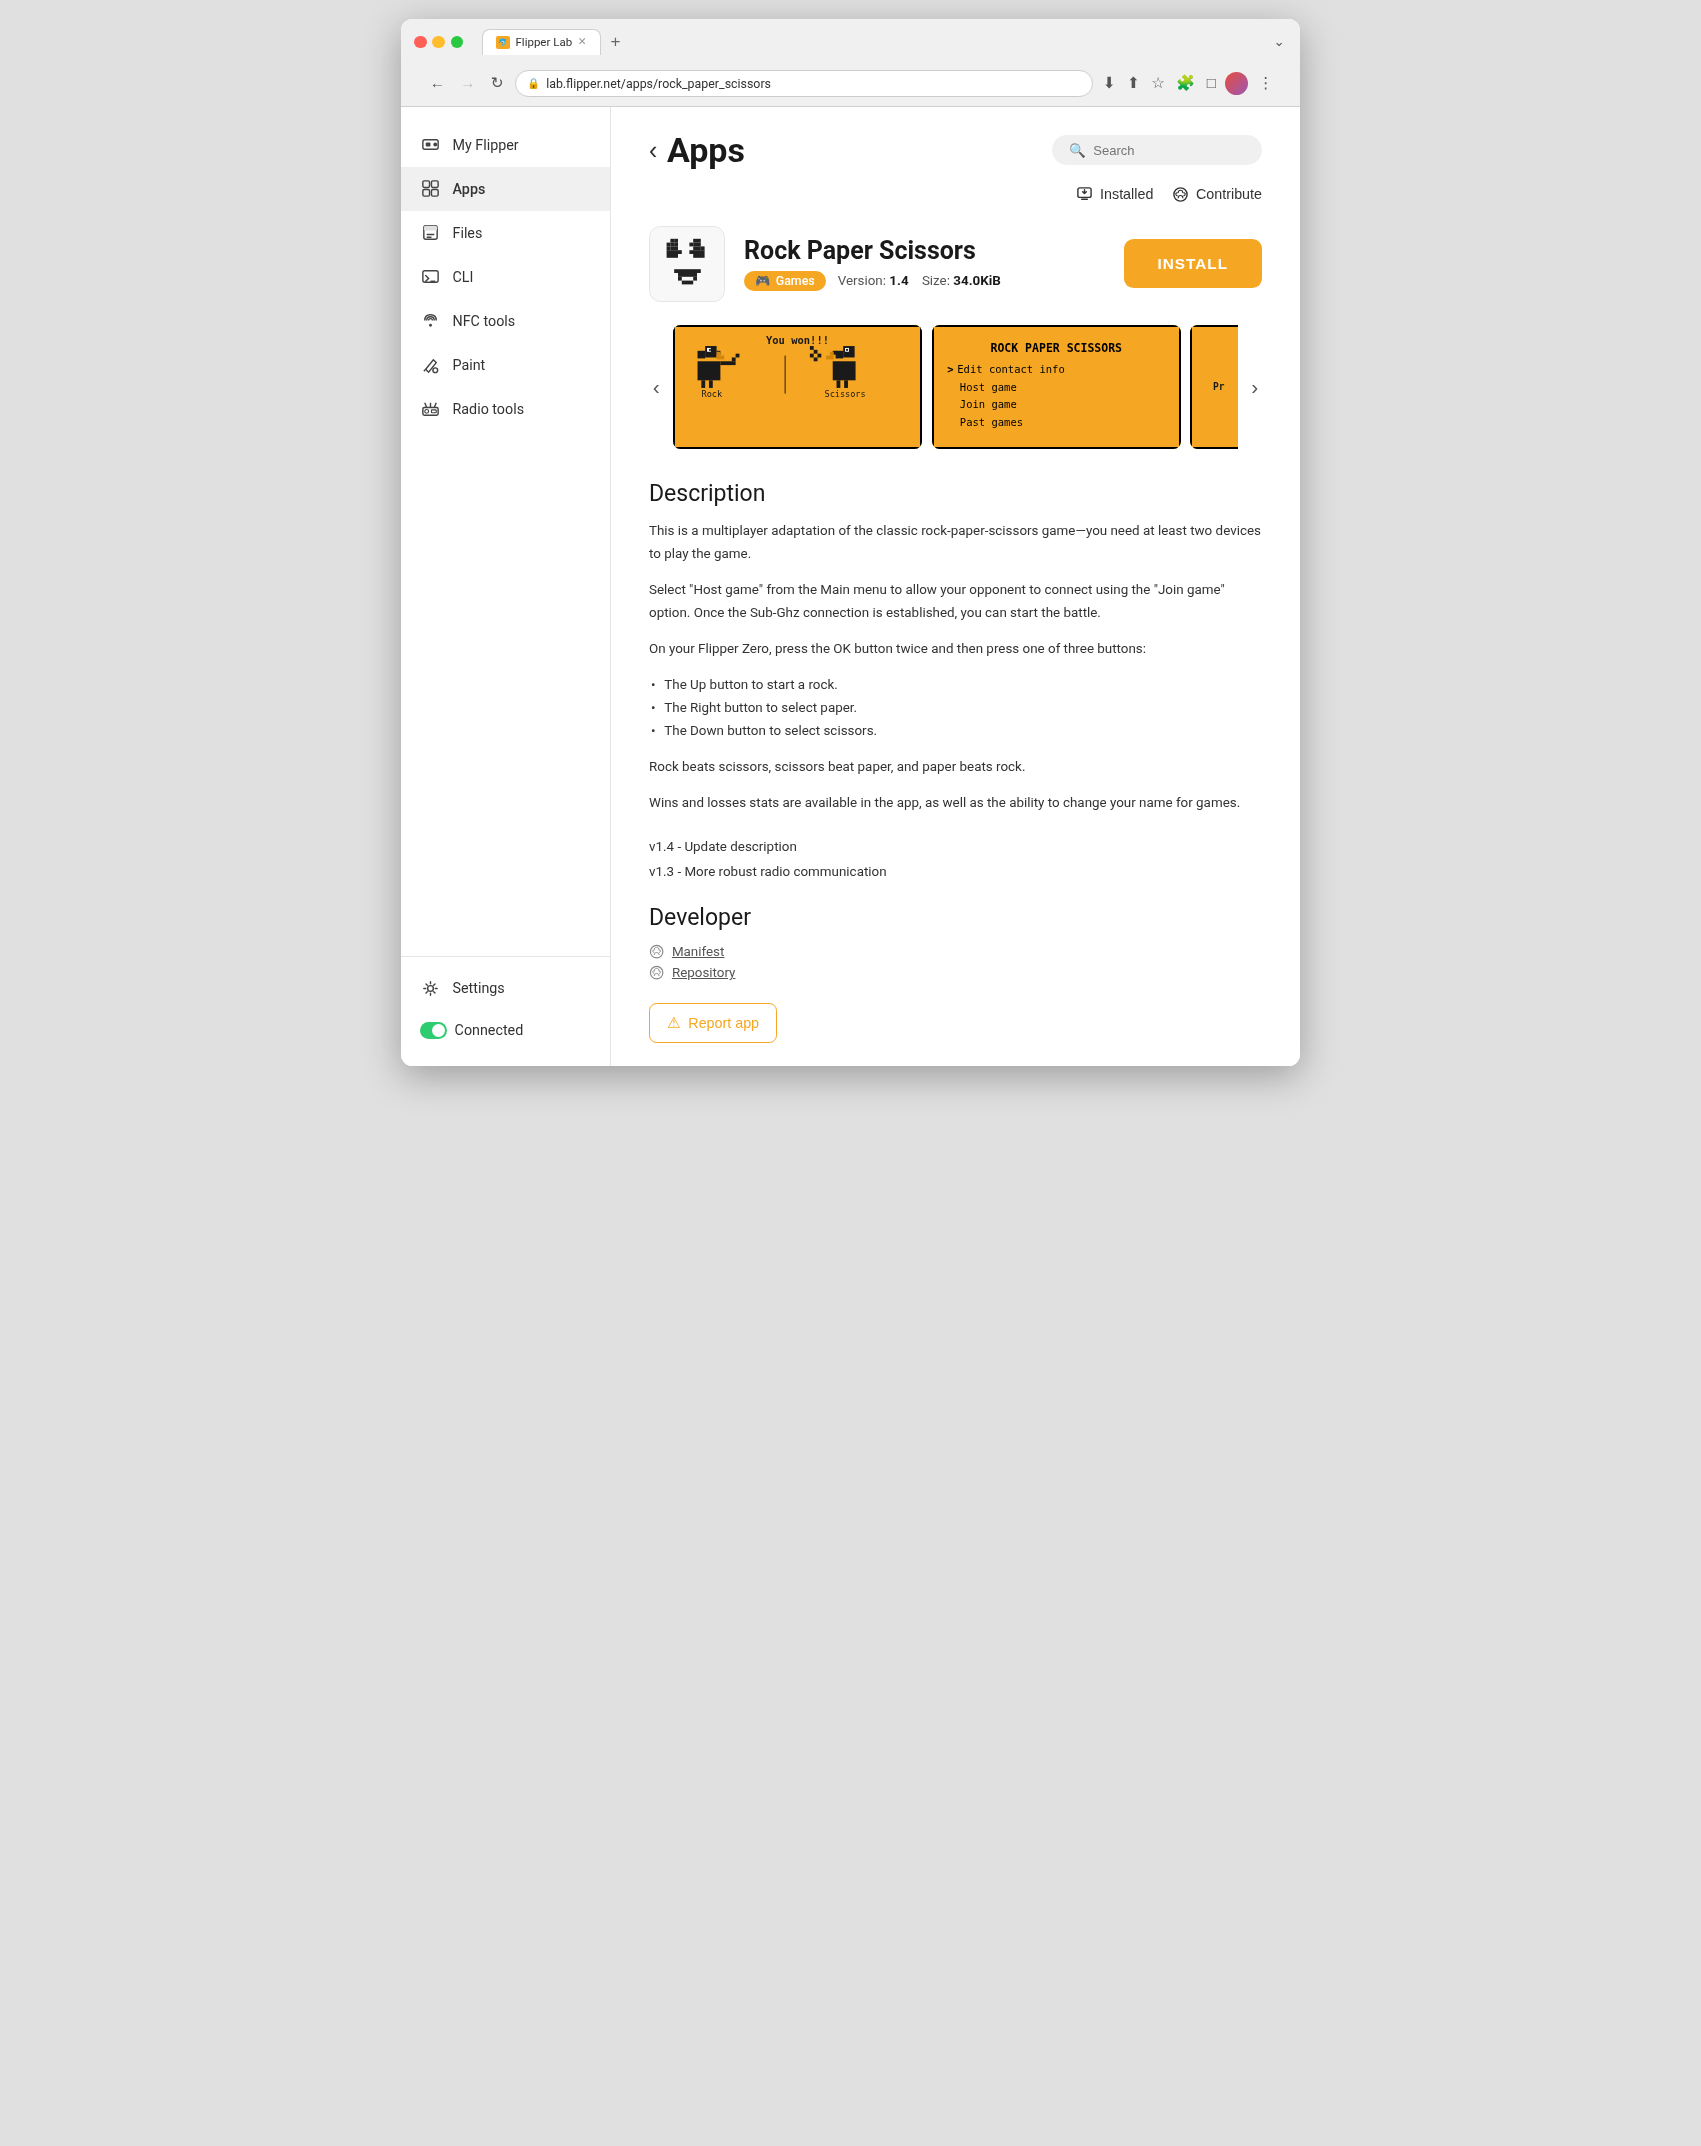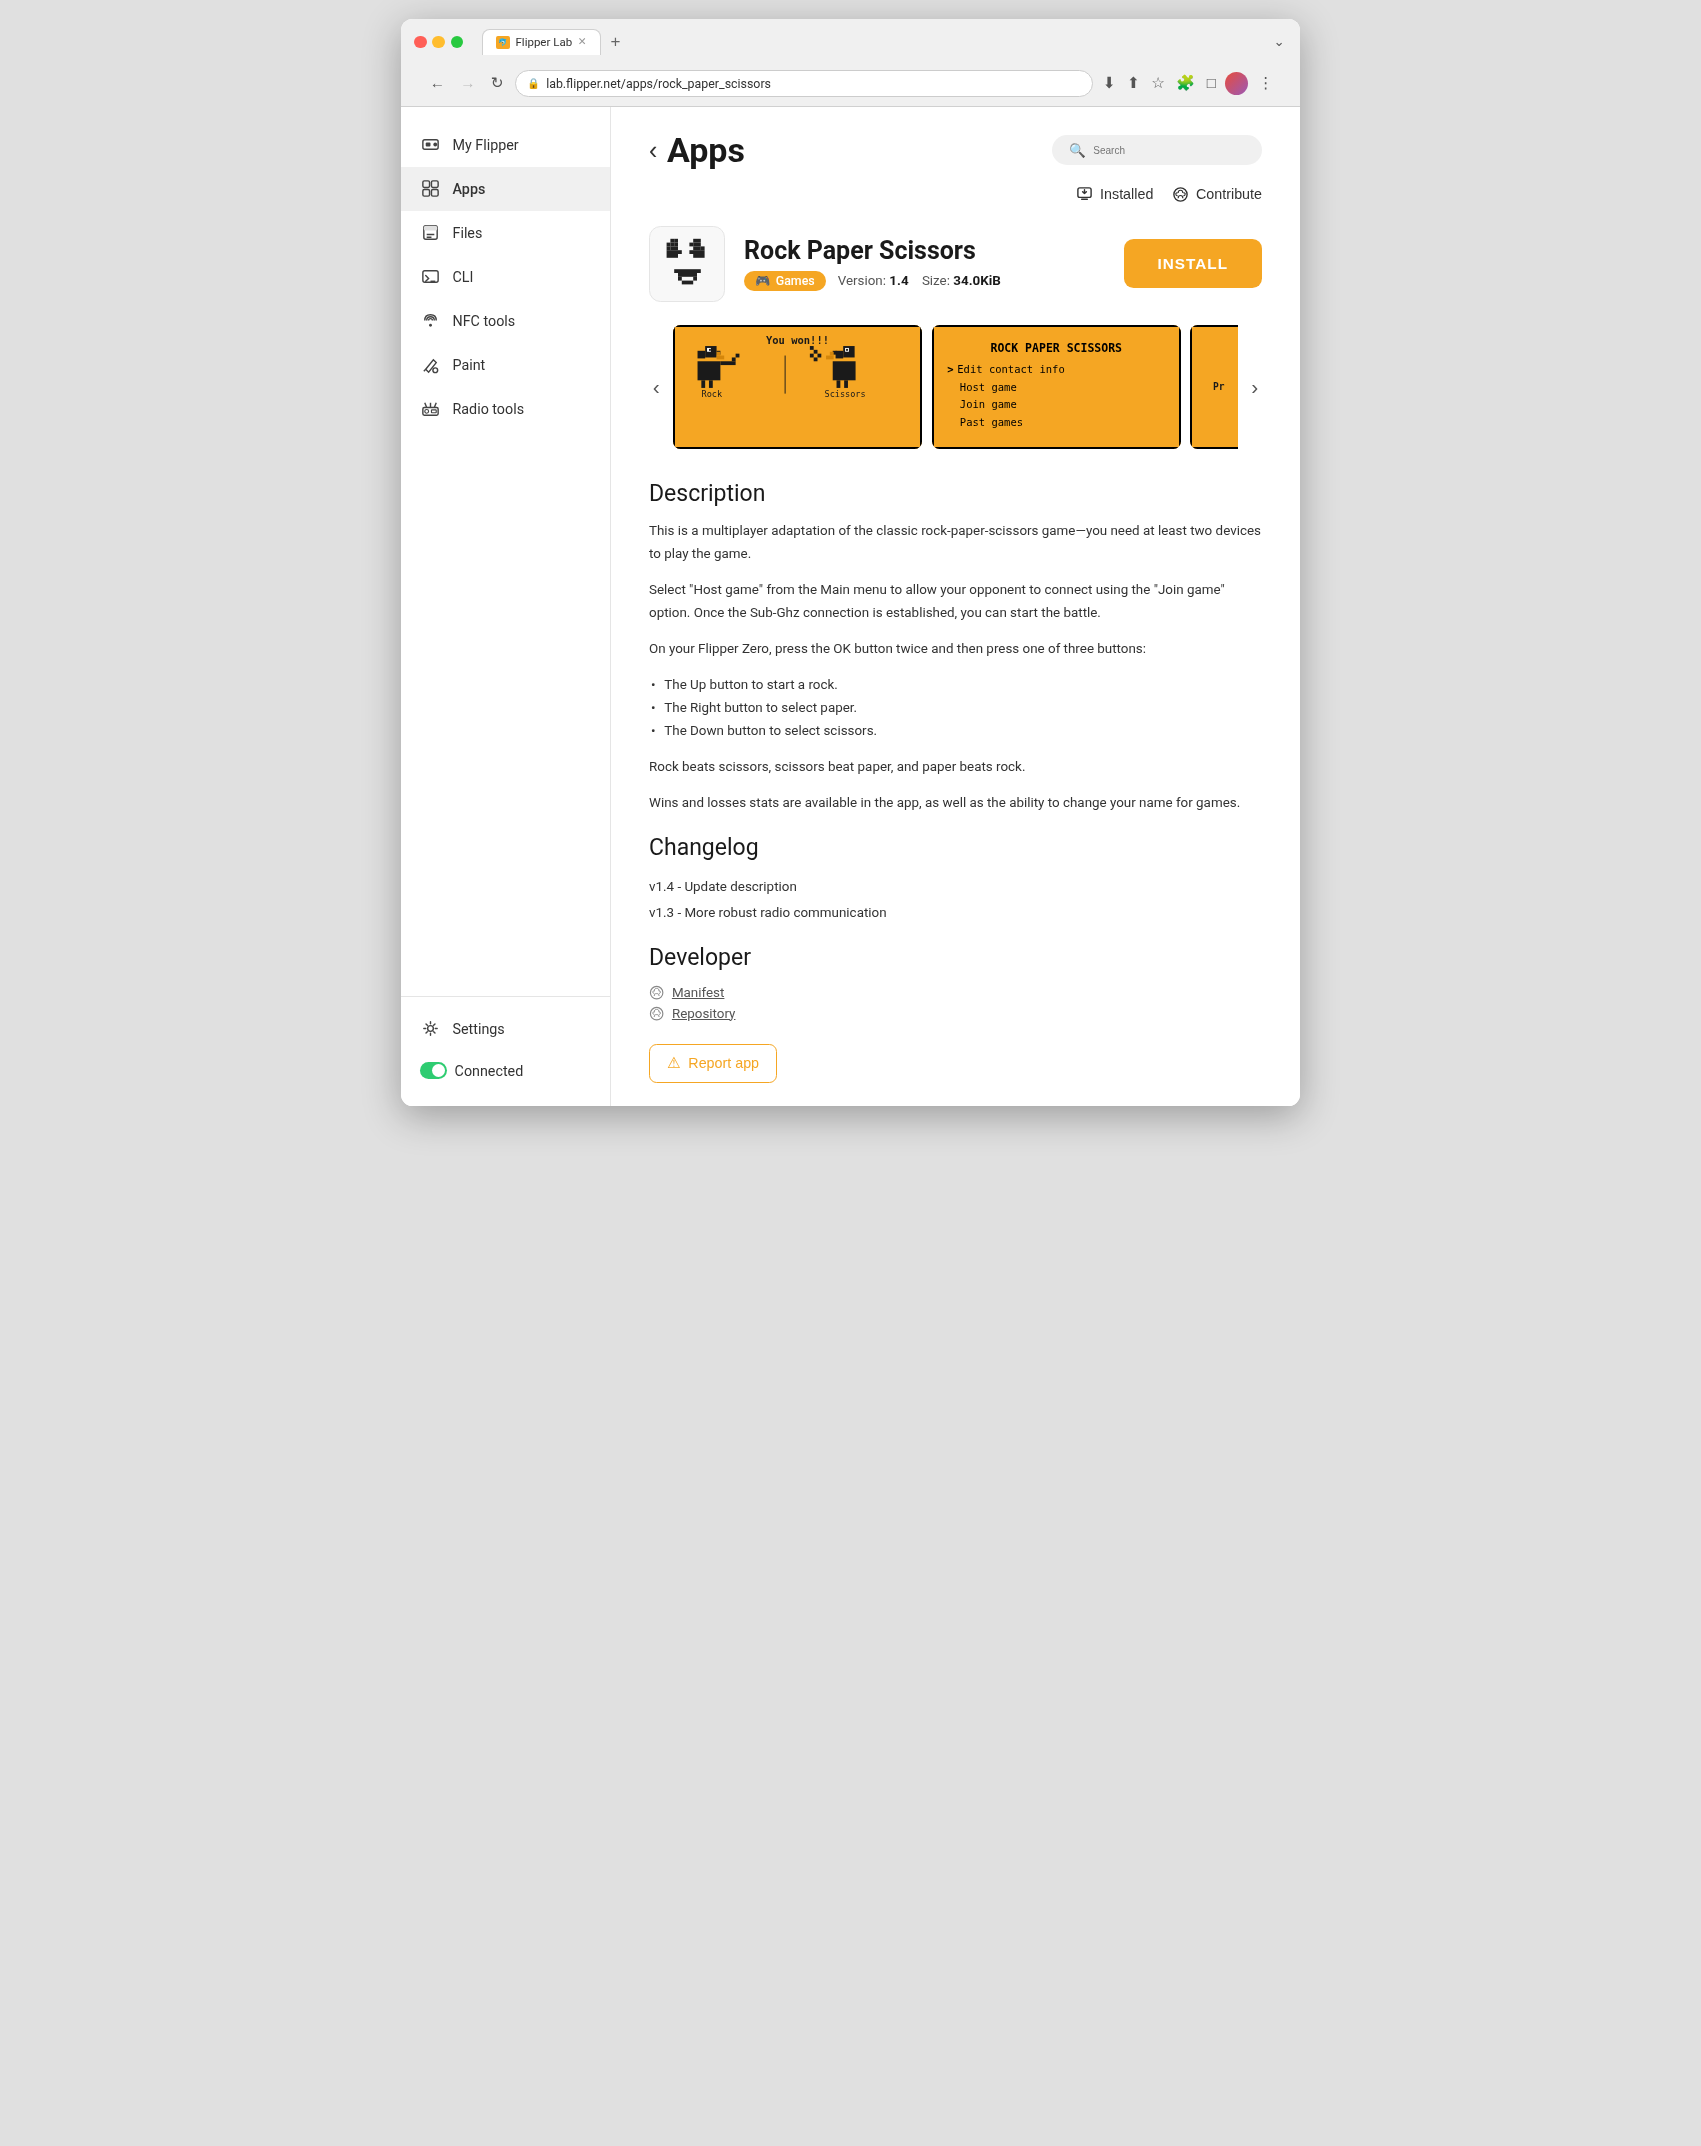--- a/index.html
+++ b/index.html
@@ -235,21 +235,21 @@
       gap: 7.6px;
       background: #f0f0f0;
       border-radius: 19px;
       padding: 7.6px 17px;
       min-width: 210px;
     }
     .search-icon-svg { color: #888; font-size: 13.4px; }
     .search-input {
       border: none;
       background: transparent;
-      font-size: 10px;
+      font-size: 13px;
       color: #0f172a;
       outline: none;
       width: 134px;
     }
     
     .action-bar {
       display: flex;
       justify-content: flex-end;
       gap: 19px;
       margin-bottom: 23px;
@@ -792,21 +792,20 @@
         <ul class="description-list">
           <li>The Up button to start a rock.</li>
           <li>The Right button to select paper.</li>
           <li>The Down button to select scissors.</li>
         </ul>
         <p class="description-text">Rock beats scissors, scissors beat paper, and paper beats rock.</p>
         <p class="description-text">Wins and losses stats are available in the app, as well as the ability to change your name for games.</p>
       </div>
 
       <div class="changelog-section" style="margin-top: 19px;">
-        <h2 class="section-title">Changelog</h2>
         <div class="changelog-item">v1.4 - Update description</div>
         <div class="changelog-item">v1.3 - More robust radio communication</div>
       </div>
 
       <div class="developer-section" style="margin-top: 19px;">
         <h2 class="section-title">Developer</h2>
         <div class="dev-link">
           <svg width="15.3" height="15.3" viewBox="0 0 16 16">
             <circle cx="8" cy="8" r="6.5" stroke="#888" stroke-width="1.2" fill="none"></circle>
             <path d="M5.5 11.5C5.5 9.5 6 9 8 9s2.5.8 2.5 2.5" stroke="#888" stroke-width="1" fill="none"></path>

